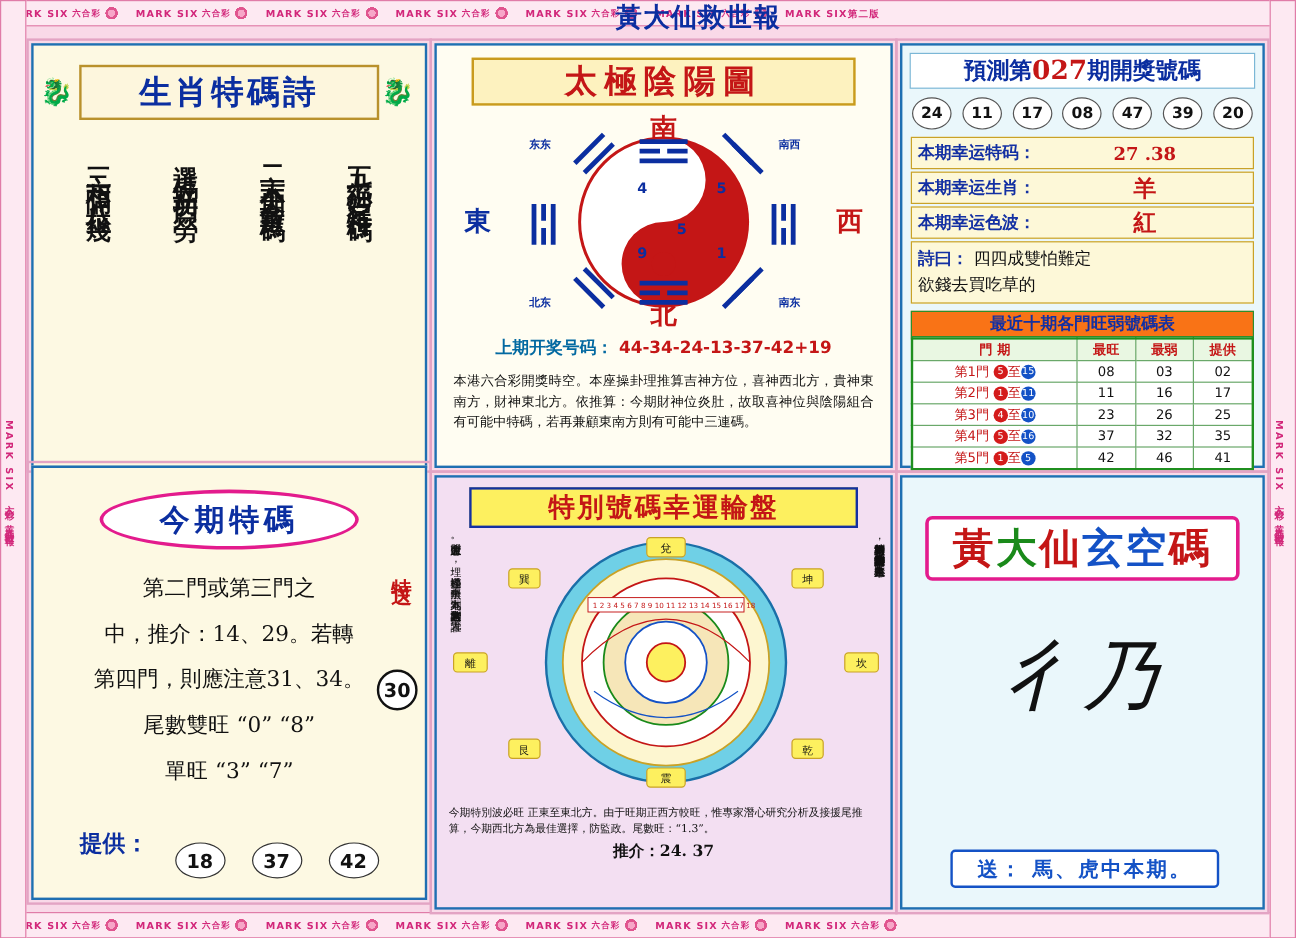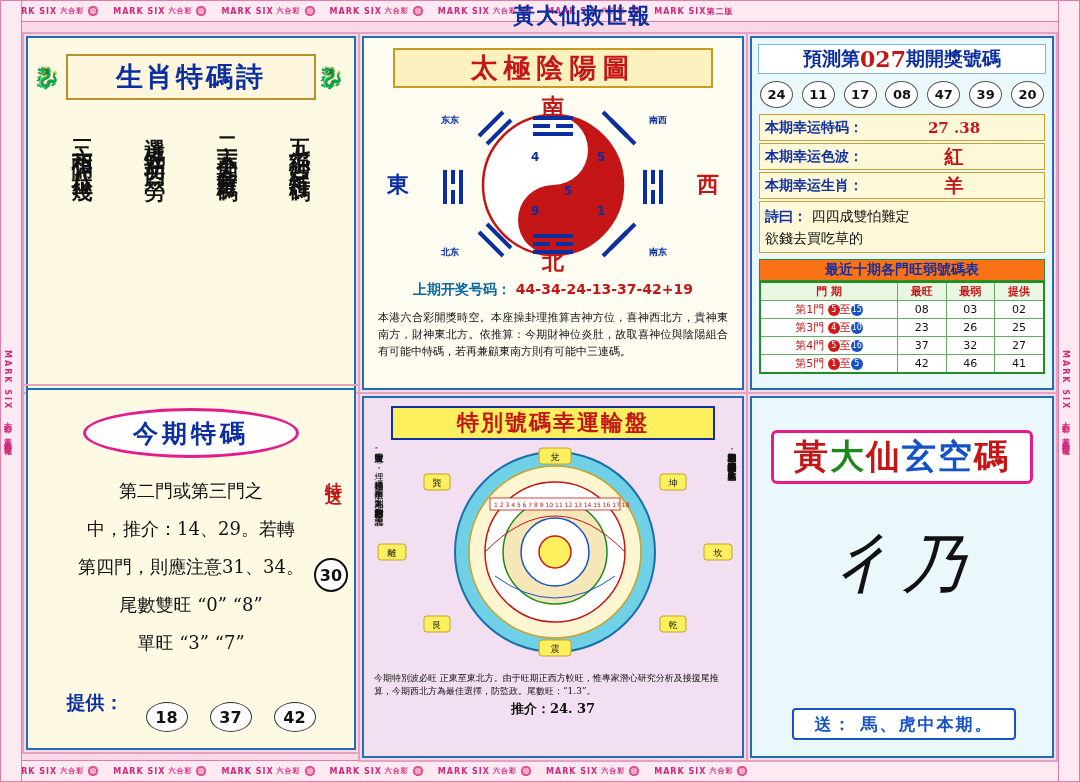--- a/index.html
+++ b/index.html
@@ -532,26 +532,26 @@
         <div class="ball">39</div>
         <div class="ball">20</div>
       </div>
 
       <div class="lucky-box">
         <div class="lrow">
           <div class="k">本期幸运特码：</div>
           <div class="v v-red">27 .38</div>
         </div>
         <div class="lrow">
+          <div class="k">本期幸运生肖：</div>
+          <div class="v v-red" style="font-size:19px;">羊</div>
+        </div>
+        <div class="lrow">
           <div class="k">本期幸运色波：</div>
           <div class="v v-red" style="font-size:19px;">紅</div>
-        </div>
-        <div class="lrow">
-          <div class="k">本期幸运生肖：</div>
-          <div class="v v-red" style="font-size:19px;">羊</div>
         </div>
       </div>
 
       <div class="poem2">
         <div>
           <span class="k">詩曰：</span>
           <span>四四成雙怕難定</span>
         </div>
         <div>欲錢去買吃草的</div>
       </div>
@@ -567,30 +567,36 @@
           </tr>
         </thead>
         <tbody id="hot-body">
             <tr>
               <td class="gate">第1門 <span class="mini red">5</span>至<span class="mini blue">15</span></td>
               <td>08</td>
               <td>03</td>
               <td>02</td>
             </tr>
             <tr>
+              <td class="gate">第2門 <span class="mini red">1</span>至<span class="mini blue">11</span></td>
+              <td>11</td>
+              <td>16</td>
+              <td>17</td>
+            </tr>
+            <tr>
               <td class="gate">第3門 <span class="mini red">4</span>至<span class="mini blue">10</span></td>
               <td>23</td>
               <td>26</td>
               <td>25</td>
             </tr>
             <tr>
               <td class="gate">第4門 <span class="mini red">5</span>至<span class="mini blue">16</span></td>
               <td>37</td>
               <td>32</td>
-              <td>27</td>
+              <td>35</td>
             </tr>
             <tr>
               <td class="gate">第5門 <span class="mini red">1</span>至<span class="mini blue">5</span></td>
               <td>42</td>
               <td>46</td>
               <td>41</td>
             </tr>
           </tbody>
       </table>
     </div>

